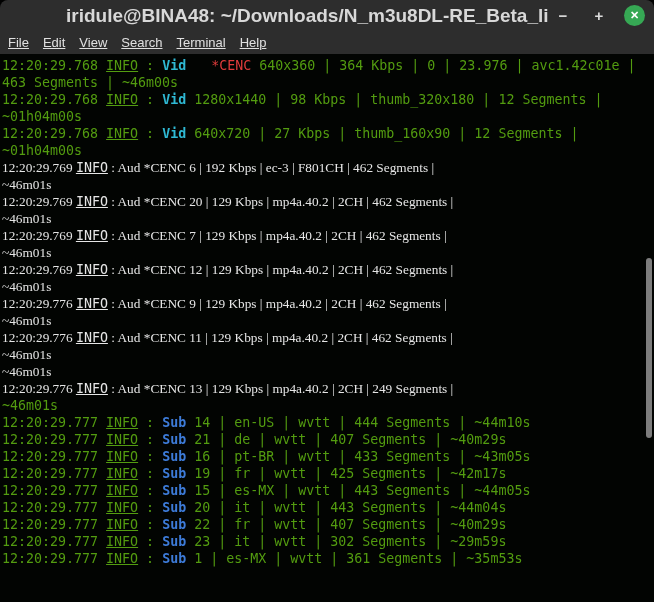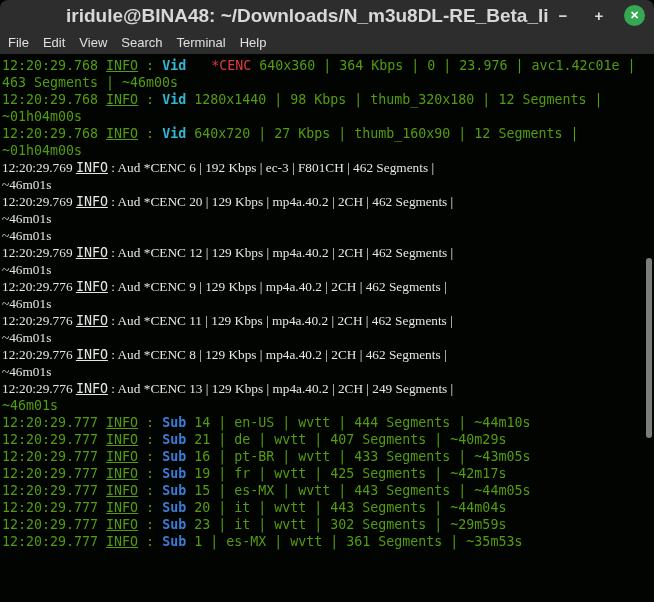--- a/index.html
+++ b/index.html
@@ -51,20 +51,21 @@
   .menubar {
     height:23px; flex:0 0 23px;
     background:var(--chrome);
     display:flex; align-items:center;
     padding-left:1px;
   }
   .menu-item {
     color:var(--menu_text);
     font-size:13px;
     padding:2px 7px 3px 7px;
+    text-decoration:underline;
   }
 
   
   .terminal {
     flex:1 1 auto;
     background:var(--terminal_bg);
     position:relative;
     padding:3px 0 0 2px;
     overflow:hidden;
     font-family:"DejaVu Sans Mono", monospace;
@@ -123,34 +124,35 @@
   <div class="trow"><span class="s-g">12:20:29.768 </span><span class="s-gu">INFO</span><span class="s-g"> : </span><span class="s-c">Vid</span><span class="s-g"> </span><span class="s-r">*CENC</span><span class="s-g"> 640x360 | 364 Kbps | 0 | 23.976 | avc1.42c01e |</span></div>
       <div class="trow"><span class="s-g">463 Segments | ~46m00s</span></div>
       <div class="trow"><span class="s-g">12:20:29.768 </span><span class="s-gu">INFO</span><span class="s-g"> : </span><span class="s-c">Vid</span><span class="s-g"> 1280x1440 | 98 Kbps | thumb_320x180 | 12 Segments |</span></div>
       <div class="trow"><span class="s-g">~01h04m00s</span></div>
       <div class="trow"><span class="s-g">12:20:29.768 </span><span class="s-gu">INFO</span><span class="s-g"> : </span><span class="s-c">Vid</span><span class="s-g"> 640x720 | 27 Kbps | thumb_160x90 | 12 Segments |</span></div>
       <div class="trow"><span class="s-g">~01h04m00s</span></div>
       <div class="trow"><span class="s-w">12:20:29.769 </span><span class="s-wu">INFO</span><span class="s-w"> : Aud *CENC 6 | 192 Kbps | ec-3 | F801CH | 462 Segments |</span></div>
       <div class="trow"><span class="s-w">~46m01s</span></div>
       <div class="trow"><span class="s-w">12:20:29.769 </span><span class="s-wu">INFO</span><span class="s-w"> : Aud *CENC 20 | 129 Kbps | mp4a.40.2 | 2CH | 462 Segments |</span></div>
       <div class="trow"><span class="s-w">~46m01s</span></div>
+      <div class="trow"><span class="s-w">12:20:29.769 </span><span class="s-wu">INFO</span><span class="s-w"> : Aud *CENC 7 | 129 Kbps | mp4a.40.2 | 2CH | 462 Segments |</span></div>
       <div class="trow"><span class="s-w">~46m01s</span></div>
       <div class="trow"><span class="s-w">12:20:29.769 </span><span class="s-wu">INFO</span><span class="s-w"> : Aud *CENC 12 | 129 Kbps | mp4a.40.2 | 2CH | 462 Segments |</span></div>
       <div class="trow"><span class="s-w">~46m01s</span></div>
       <div class="trow"><span class="s-w">12:20:29.776 </span><span class="s-wu">INFO</span><span class="s-w"> : Aud *CENC 9 | 129 Kbps | mp4a.40.2 | 2CH | 462 Segments |</span></div>
       <div class="trow"><span class="s-w">~46m01s</span></div>
       <div class="trow"><span class="s-w">12:20:29.776 </span><span class="s-wu">INFO</span><span class="s-w"> : Aud *CENC 11 | 129 Kbps | mp4a.40.2 | 2CH | 462 Segments |</span></div>
       <div class="trow"><span class="s-w">~46m01s</span></div>
-      <div class="trow"><span class="s-w">12:20:29.776 </span><span class="s-wu">INFO</span><span class="s-w"> : Aud *CENC 8 | 129 Kbps | mp4a.40.2 | 2CH | 462 Segments |</span></div>
       <div class="trow"><span class="s-w">~46m01s</span></div>
       <div class="trow"><span class="s-w">12:20:29.776 </span><span class="s-wu">INFO</span><span class="s-w"> : Aud *CENC 13 | 129 Kbps | mp4a.40.2 | 2CH | 249 Segments |</span></div>
       <div class="trow"><span class="s-g">~46m01s</span></div>
       <div class="trow"><span class="s-g">12:20:29.777 </span><span class="s-gu">INFO</span><span class="s-g"> : </span><span class="s-b">Sub</span><span class="s-g"> 14 | en-US | wvtt | 444 Segments | ~44m10s</span></div>
       <div class="trow"><span class="s-g">12:20:29.777 </span><span class="s-gu">INFO</span><span class="s-g"> : </span><span class="s-b">Sub</span><span class="s-g"> 21 | de | wvtt | 407 Segments | ~40m29s</span></div>
       <div class="trow"><span class="s-g">12:20:29.777 </span><span class="s-gu">INFO</span><span class="s-g"> : </span><span class="s-b">Sub</span><span class="s-g"> 16 | pt-BR | wvtt | 433 Segments | ~43m05s</span></div>
       <div class="trow"><span class="s-g">12:20:29.777 </span><span class="s-gu">INFO</span><span class="s-g"> : </span><span class="s-b">Sub</span><span class="s-g"> 19 | fr | wvtt | 425 Segments | ~42m17s</span></div>
       <div class="trow"><span class="s-g">12:20:29.777 </span><span class="s-gu">INFO</span><span class="s-g"> : </span><span class="s-b">Sub</span><span class="s-g"> 15 | es-MX | wvtt | 443 Segments | ~44m05s</span></div>
       <div class="trow"><span class="s-g">12:20:29.777 </span><span class="s-gu">INFO</span><span class="s-g"> : </span><span class="s-b">Sub</span><span class="s-g"> 20 | it | wvtt | 443 Segments | ~44m04s</span></div>
+      <div class="trow"><span class="s-g">12:20:29.777 </span><span class="s-gu">INFO</span><span class="s-g"> : </span><span class="s-b">Sub</span><span class="s-g"> 22 | fr | wvtt | 407 Segments | ~40m29s</span></div>
       <div class="trow"><span class="s-g">12:20:29.777 </span><span class="s-gu">INFO</span><span class="s-g"> : </span><span class="s-b">Sub</span><span class="s-g"> 23 | it | wvtt | 302 Segments | ~29m59s</span></div>
       <div class="trow"><span class="s-g">12:20:29.777 </span><span class="s-gu">INFO</span><span class="s-g"> : </span><span class="s-b">Sub</span><span class="s-g"> 1 | es-MX | wvtt | 361 Segments | ~35m53s</span></div>
     </div>
 
 </div>
 
 </body></html>

